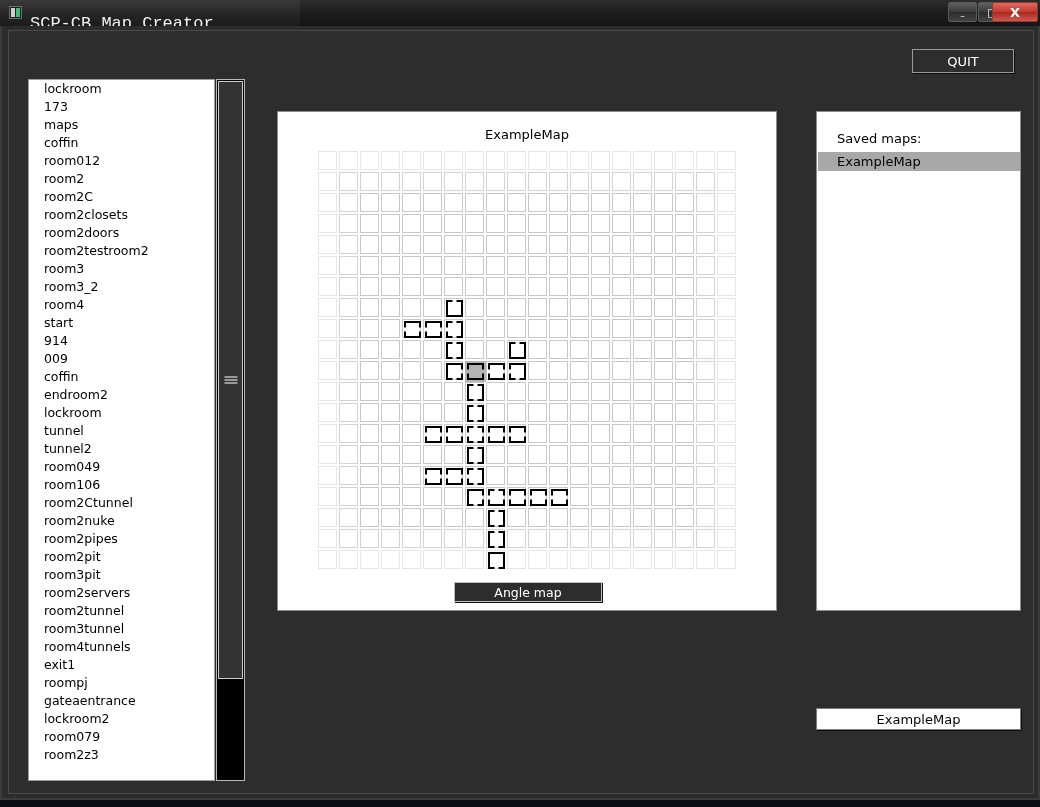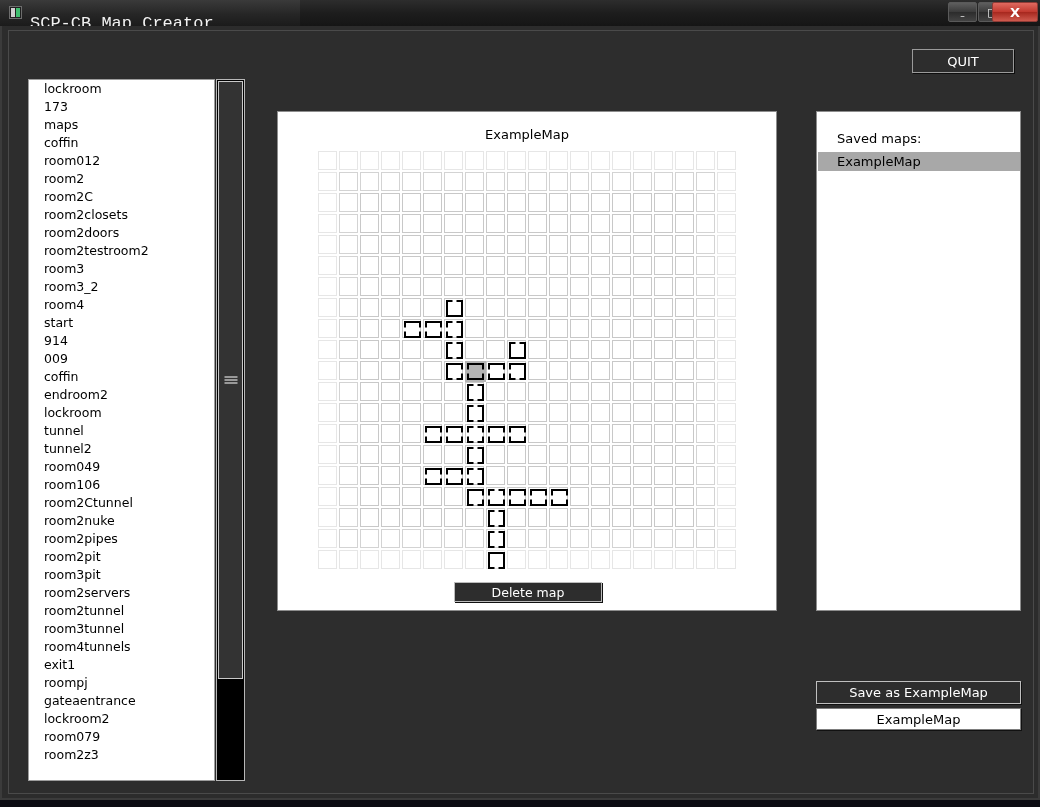--- a/index.html
+++ b/index.html
@@ -993,27 +993,26 @@
             <div class="room" style="left: 168px; top: 399px; transform: rotate(0deg);">
               <svg width="21" height="21" viewBox="0 0 21 21">
                 <path d="M3,3 L18,3" stroke="#000" stroke-width="2" fill="none" stroke-linecap="square"></path>
                 <path d="M18,3 L18,18" stroke="#000" stroke-width="2" fill="none" stroke-linecap="square"></path>
                 <path d="M18,18 L13.5,18" stroke="#000" stroke-width="2" fill="none" stroke-linecap="square"></path>
                 <path d="M7.5,18 L3,18" stroke="#000" stroke-width="2" fill="none" stroke-linecap="square"></path>
                 <path d="M3,18 L3,3" stroke="#000" stroke-width="2" fill="none" stroke-linecap="square"></path>
               </svg>
             </div>
           </div>
-        <div id="delete-map-button">Delete map</div>
+        <div id="delete-map-button">Angle map</div>
       </div>
 
 
       <div id="saved-panel">
         <div id="saved-maps-label">Saved maps:</div>
         <div id="saved-map-item">ExampleMap</div>
       </div>
 
-      <div id="save-as-button">Save as ExampleMap</div>
       <div id="map-name-input">ExampleMap</div>
 
     </div>
   </div>
 </div>
 
 </body></html>

